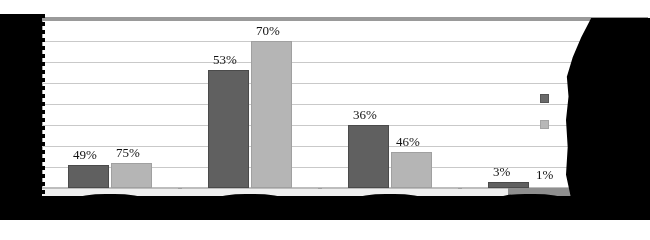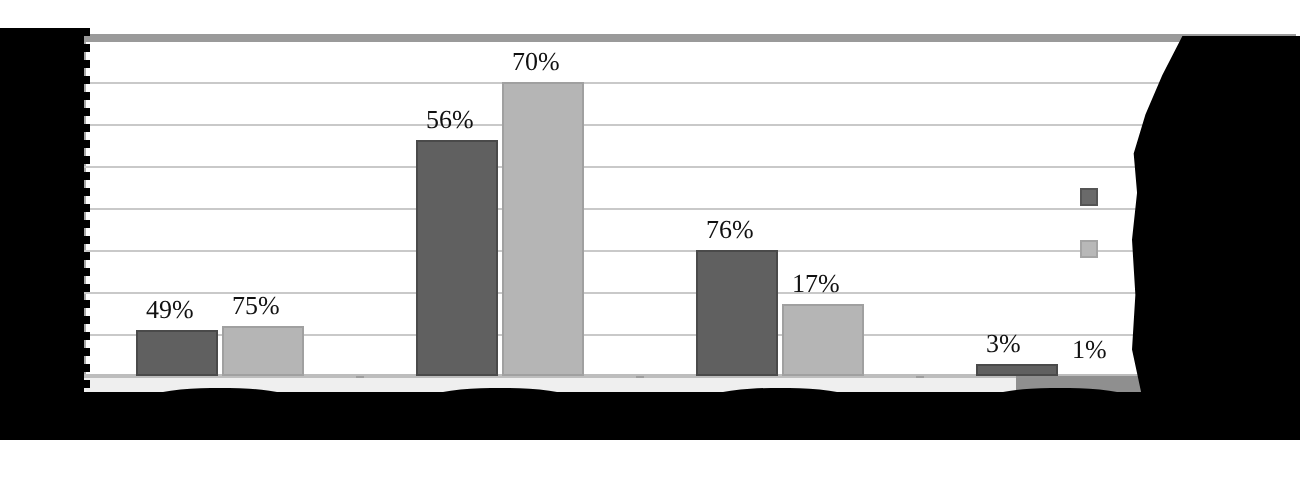--- a/index.html
+++ b/index.html
@@ -210,24 +210,24 @@
       <div class="bar series-0" style="left: 208px; top: 70px; width: 41px; height: 118px; bottom: auto;"></div>
       <div class="bar series-1" style="left: 251px; top: 41px; width: 41px; height: 147px; bottom: auto;"></div>
       <div class="bar series-0" style="left: 348px; top: 125px; width: 41px; height: 63px; bottom: auto;"></div>
       <div class="bar series-1" style="left: 391px; top: 152px; width: 41px; height: 36px; bottom: auto;"></div>
       <div class="bar series-0" style="left: 488px; top: 182px; width: 41px; height: 6px; bottom: auto;"></div>
     </div>
 
   <div id="labels-layer">
       <div class="data-label" style="left: 73px; top: 148px;">49%</div>
       <div class="data-label" style="left: 116px; top: 146px;">75%</div>
-      <div class="data-label" style="left: 213px; top: 53px;">56%</div>
+      <div class="data-label" style="left: 213px; top: 53px;">53%</div>
       <div class="data-label" style="left: 256px; top: 24px;">70%</div>
-      <div class="data-label" style="left: 353px; top: 108px;">76%</div>
-      <div class="data-label" style="left: 396px; top: 135px;">17%</div>
+      <div class="data-label" style="left: 353px; top: 108px;">36%</div>
+      <div class="data-label" style="left: 396px; top: 135px;">46%</div>
       <div class="data-label" style="left: 493px; top: 165px;">3%</div>
       <div class="data-label" style="left: 536px; top: 168px;">1%</div>
     </div>
 
   <div id="ticks-layer">
       <div class="axis-tick" style="left: 178px;"></div>
       <div class="axis-tick" style="left: 318px;"></div>
       <div class="axis-tick" style="left: 458px;"></div>
     </div>
 

